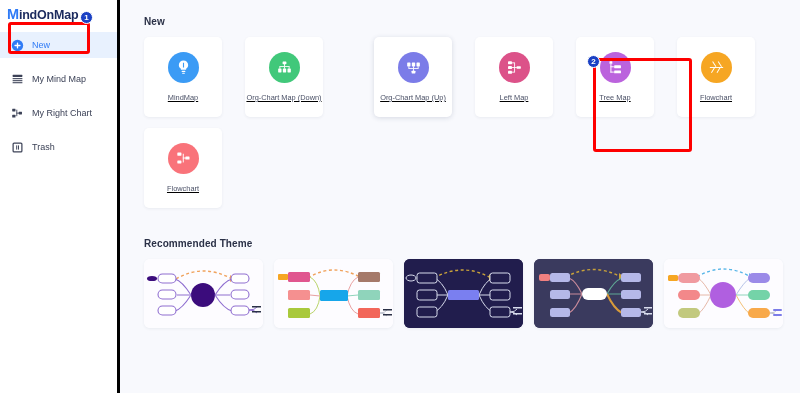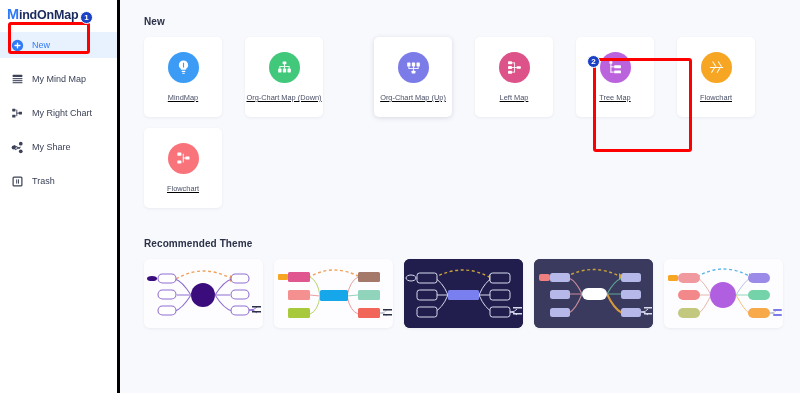--- a/index.html
+++ b/index.html
@@ -127,32 +127,20 @@
               <rect x="1.5" y="2" width="4" height="3.4" rx=".5" fill="#3c4257"></rect>
               <rect x="1.5" y="9.6" width="4" height="3.4" rx=".5" fill="#3c4257"></rect>
               <rect x="9.5" y="5.8" width="4" height="3.4" rx=".5" fill="#3c4257"></rect>
               <rect x="6.6" y="3.3" width="1.1" height="8" fill="#3c4257"></rect>
               <rect x="6.6" y="7" width="3.4" height="1.1" fill="#3c4257"></rect>
             </svg>
         </span>
         <span class="lbl">My Right Chart</span>
       </div>
 
-      <div class="nav-item">
-        <span class="ico">
-          <svg viewBox="0 0 16 16" width="13" height="13">
-              <circle cx="12" cy="3.3" r="2.3" fill="#3c4257"></circle>
-              <circle cx="12" cy="12.7" r="2.3" fill="#3c4257"></circle>
-              <circle cx="3.4" cy="8" r="2.6" fill="#3c4257"></circle>
-              <rect x="4" y="5" width="8" height="1.2" transform="rotate(27 4 5)" fill="#3c4257"></rect>
-              <rect x="4.6" y="10.4" width="8" height="1.2" transform="rotate(-27 4.6 10.4)" fill="#3c4257"></rect>
-            </svg>
-        </span>
-        <span class="lbl">My Share</span>
-      </div>
 
       <div class="nav-item">
         <span class="ico">
           <svg viewBox="0 0 16 16" width="13" height="13">
               <rect x="2.6" y="2.6" width="10.8" height="10.8" rx="1.2" fill="none" stroke="#3c4257" stroke-width="1.5"></rect>
               <rect x="6.4" y="5.4" width="1.2" height="5.2" fill="#3c4257"></rect>
               <rect x="8.6" y="5.4" width="1.2" height="5.2" fill="#3c4257"></rect>
             </svg>
         </span>
         <span class="lbl">Trash</span>

